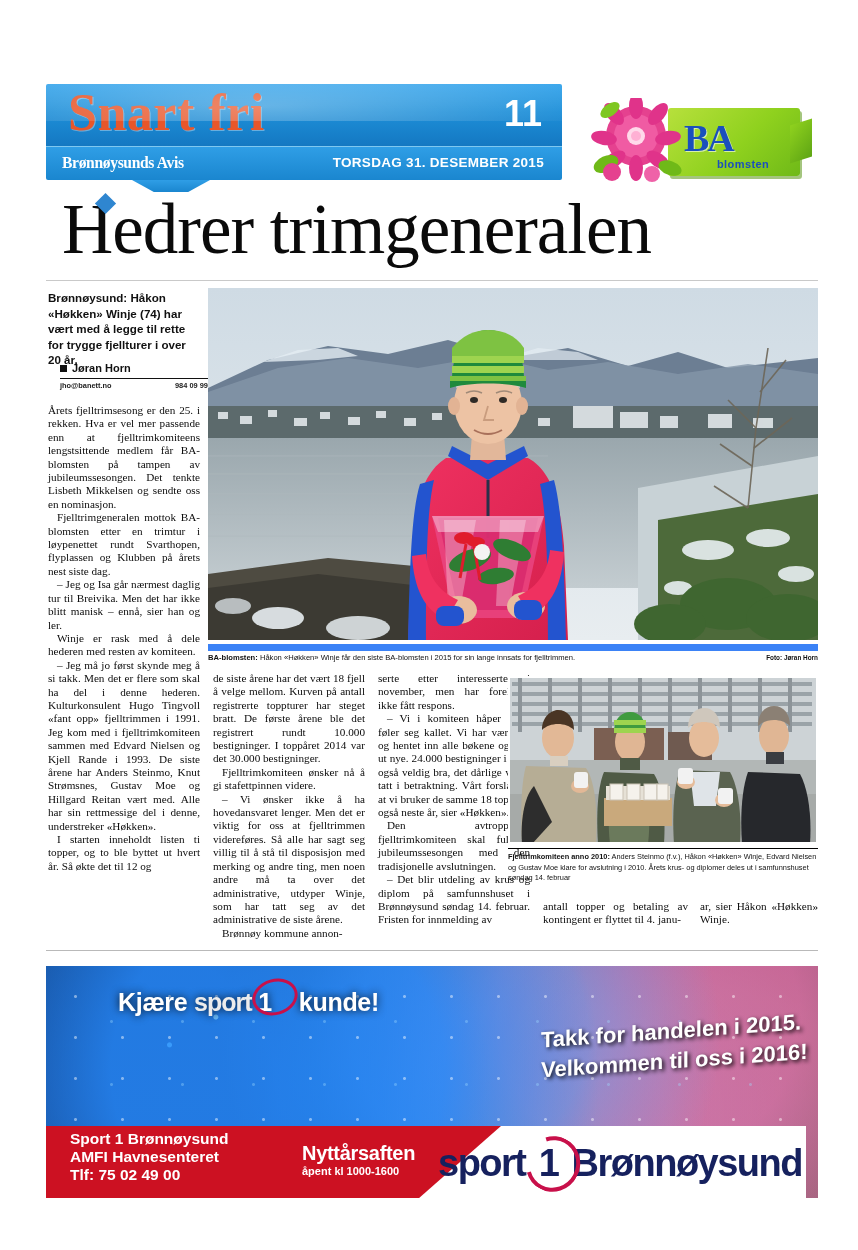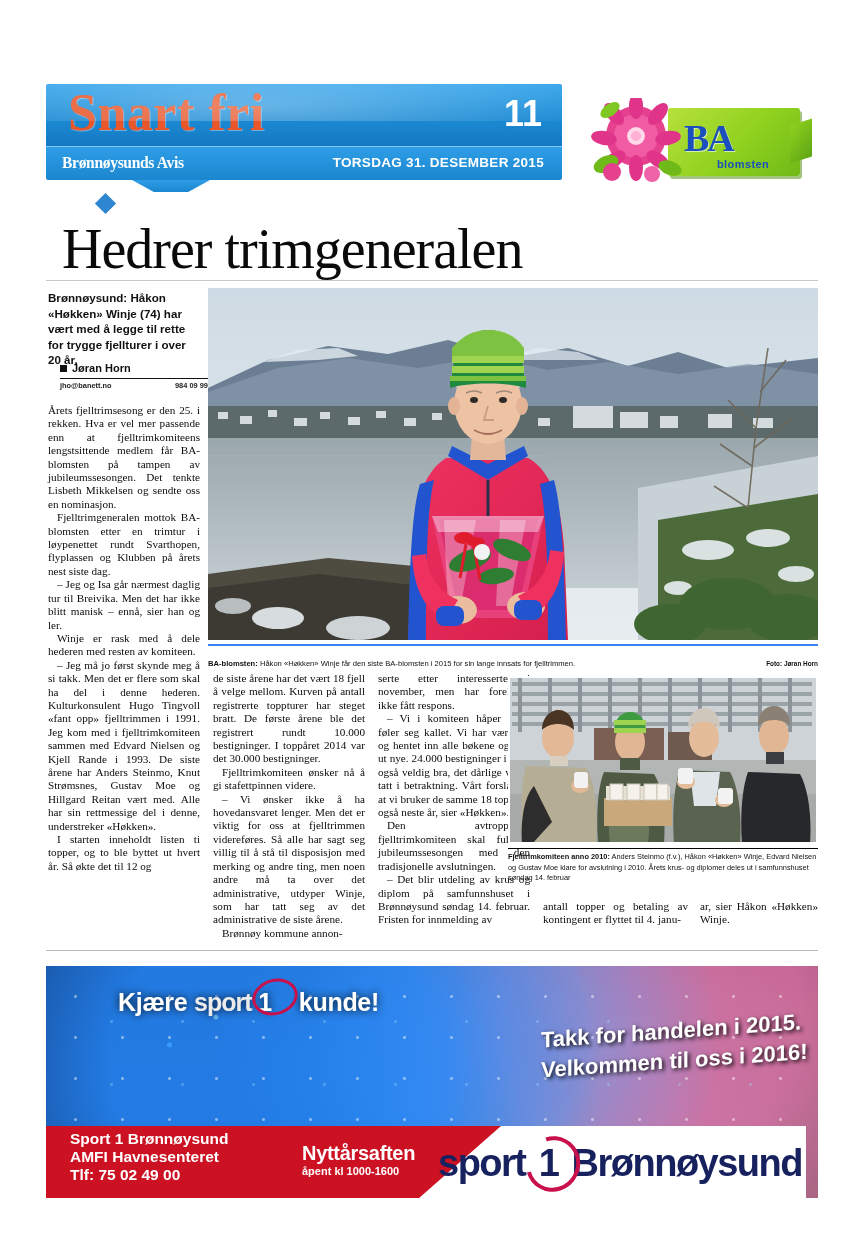--- a/index.html
+++ b/index.html
@@ -95,23 +95,23 @@
     position:absolute; left: 108px; top: 66px;
     font-family:"Liberation Sans", sans-serif; font-weight:700;
     font-size: 11px; color:#1a4fbd; letter-spacing:.4px;padding-left:29px;
   }
   .balogo .flower{
     position:absolute; left: 8px; top: 6px; width: 96px; height: 88px;
   }
 
   
   .headline {
-    position:absolute; left: 62px; top: 212px; width: 760px;
+    position:absolute; left: 62px; top: 192px; width: 760px;
     font-family:"Liberation Serif", serif;
-    font-size: 56px; line-height: 74px; font-weight: 400;
+    font-size: 71px; line-height: 74px; font-weight: 400;
     color:#0a0a0a; letter-spacing:-1px;
     white-space: nowrap;
   }
   .hr-under-head{
     position:absolute; left:46px; top: 280px; width: 772px; height:1px; background:#c9c9c9;
   }
 
   
   .lead {
     position:absolute; left: 48px; top: 290px; width: 152px;
@@ -156,23 +156,23 @@
   #coltail-r { left: 700px; top: 900px; width: 118px;
      font-family:"Liberation Serif", serif; font-size:11.2px; line-height:13.4px; text-align:justify;}
 
   
   .photo-main {
     position:absolute; left: 208px; top: 288px; width: 610px; height: 352px;
     overflow:hidden; background:#8aa7bd;
   }
   .photo-cap {
     position:absolute; left:208px; top: 644px; width:610px; height: 20px;
-    border-top:2px solid #3b82f6;
+    border-top:7px solid #3b82f6;
     font-family:"Liberation Sans", sans-serif; font-size:7.6px; line-height:11px;
-    padding-top:12px; color:#111;
+    padding-top:1px; color:#111;
     display:flex; justify-content:space-between; align-items:flex-start;
   }
   .photo-cap .txt b{ font-weight:800; }
   .photo-cap .credit { font-size:6.4px; font-weight:700; white-space:nowrap; padding-left:8px;}
 
   
   .photo-two {
     position:absolute; left: 508px; top: 676px; width: 310px; height: 168px;
     overflow:hidden; background:#9fa9ae;
   }

